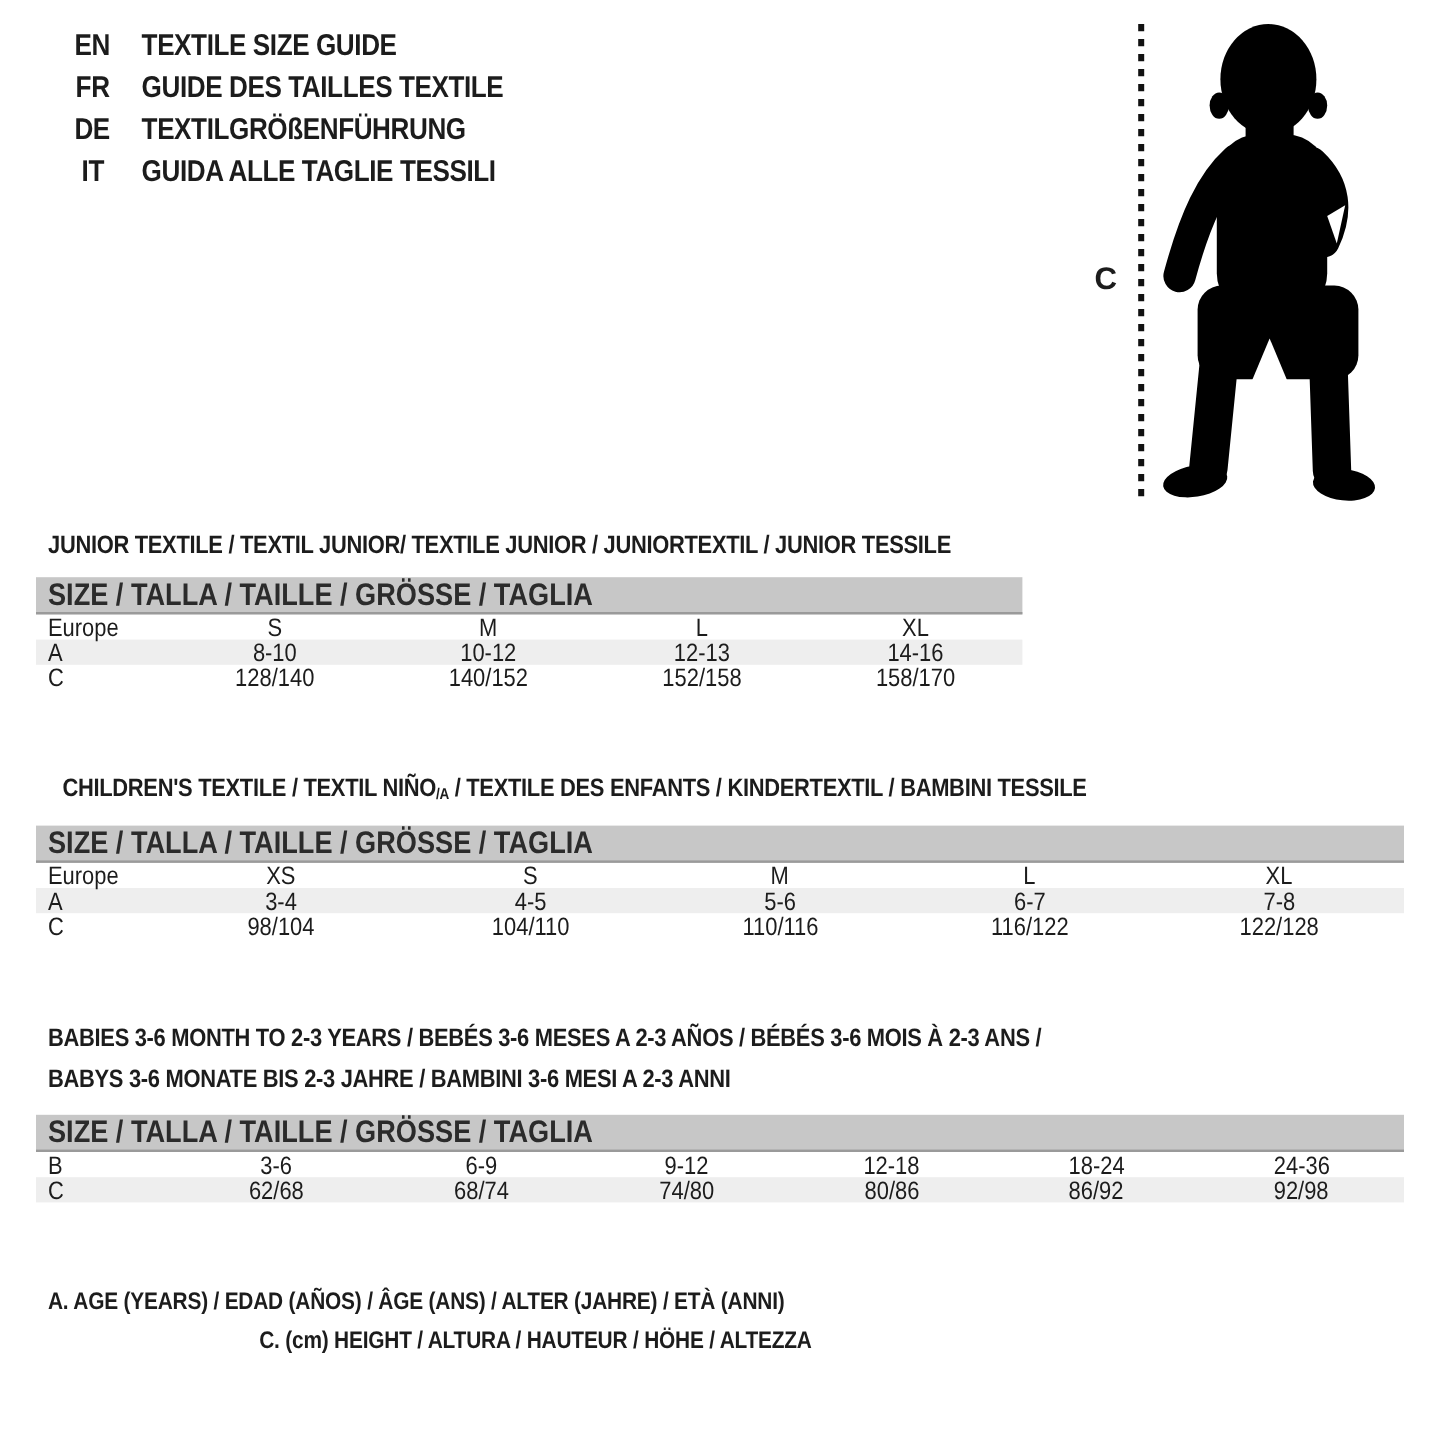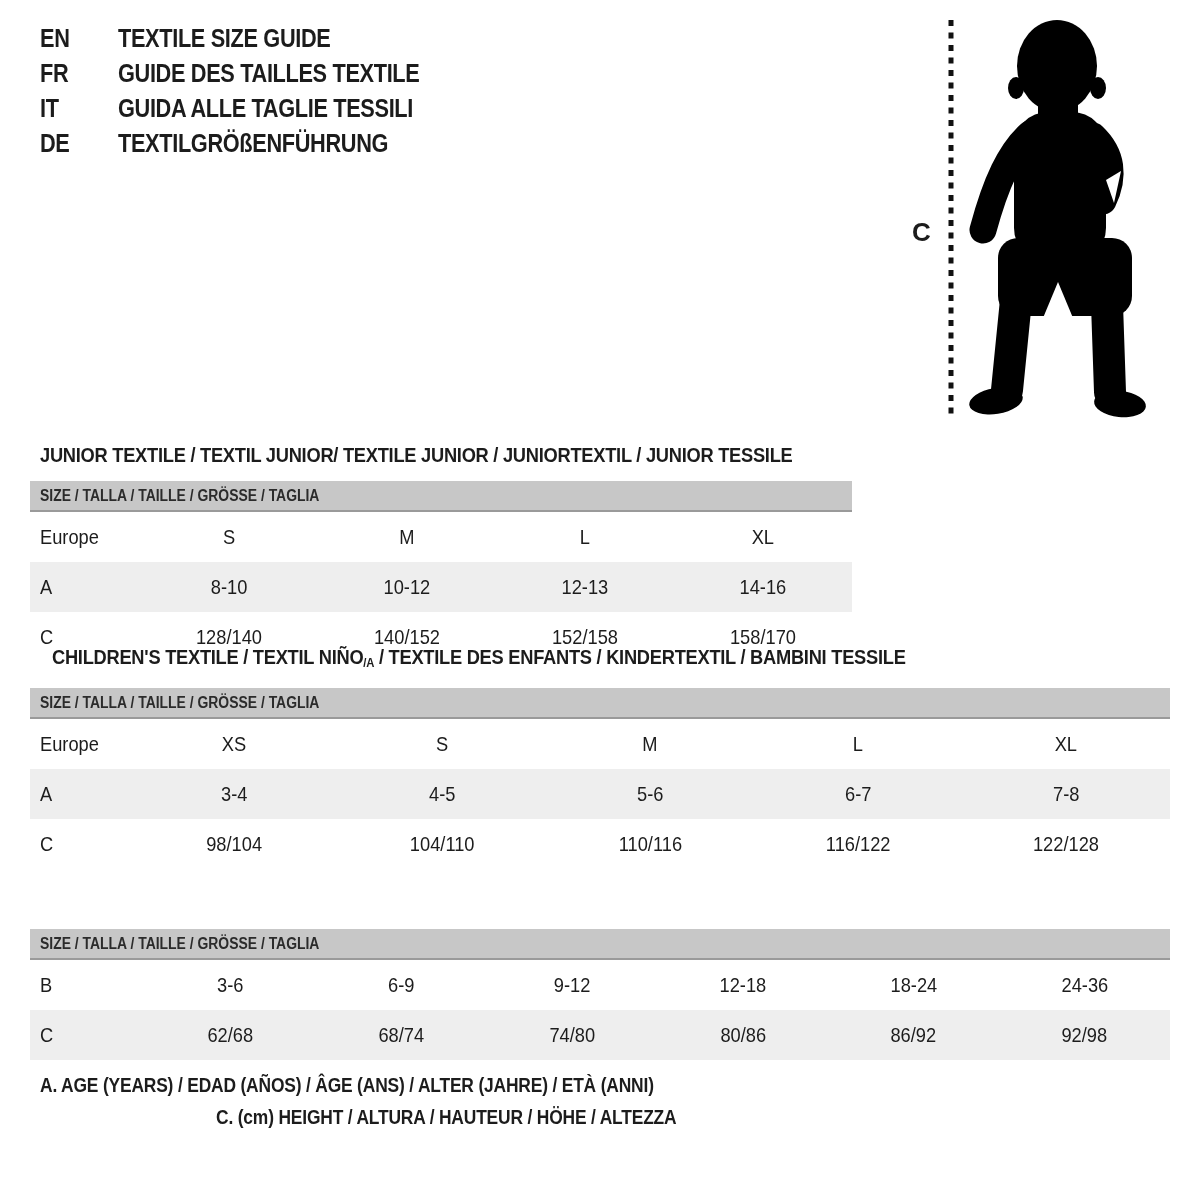--- a/index.html
+++ b/index.html
@@ -5,37 +5,37 @@
   html,body{margin:0;padding:0;background:#ffffff;}
   body{width:1200px;height:1200px;font-family:"Liberation Sans",sans-serif;color:#1c1c1c;}
   .canvas{position:relative;width:1200px;height:1200px;background:#ffffff;overflow:hidden;}
 
   
   .cndL{display:inline-block;transform:scaleX(0.87);transform-origin:left center;white-space:nowrap;}
   .cndC{display:inline-block;transform:scaleX(0.87);transform-origin:center center;white-space:nowrap;}
 
   
   .lang-block{position:absolute;left:40px;top:21px;}
-  .lang-row{display:flex;height:35px;line-height:35px;font-weight:700;font-size:25px;letter-spacing:-0.4px;}
+  .lang-row{display:flex;height:35px;line-height:35px;font-weight:700;font-size:25px;letter-spacing:-0.4px;text-align:center;}
   .lang-code{width:78px;flex:0 0 78px;}
 
   
   .figure{position:absolute;left:900px;top:0;width:300px;height:430px;}
   .figure svg{position:absolute;left:0;top:0;}
   .c-label{position:absolute;left:12px;top:217px;font-weight:700;font-size:26px;}
 
   
   .sec-title{position:absolute;left:40px;font-weight:700;font-size:21px;letter-spacing:-0.3px;line-height:34px;}
   .sub{font-size:13px;vertical-align:-3px;}
 
   
   .tbl{position:absolute;left:30px;}
   .tbl-bar{height:29px;line-height:29px;background:#c7c7c7;border-bottom:2px solid #9a9a9a;
-           padding-left:10px;font-weight:700;font-size:16px;color:#2b2b2b;}
-  .tr{display:grid;height:50px;align-items:center;font-size:21px;}
+           padding-left:10px;font-weight:700;font-size:26px;color:#2b2b2b;}
+  .tr{display:grid;height:21px;align-items:center;font-size:21px;}
   .tr.shaded{background:#eeeeee;}
   .td{text-align:center;}
   .td.lbl{text-align:left;padding-left:10px;}
   .t1 .tr{grid-template-columns:110px repeat(4,1fr);}
   .t2 .tr{grid-template-columns:100px repeat(5,1fr);}
   .t3 .tr{grid-template-columns:115px repeat(6,1fr);}
   .t1{width:822px;} .t2{width:1140px;} .t3{width:1140px;}
 
   
   .legend{position:absolute;left:40px;top:1069px;font-weight:700;font-size:20px;letter-spacing:-0.2px;text-align:right;}
@@ -49,26 +49,26 @@
   <div class="lang-block">
     <div class="lang-row">
       <span class="lang-code"><span class="cndL">EN</span></span>
       <span class="cndL">TEXTILE SIZE GUIDE</span>
     </div>
     <div class="lang-row">
       <span class="lang-code"><span class="cndL">FR</span></span>
       <span class="cndL">GUIDE DES TAILLES TEXTILE</span>
     </div>
     <div class="lang-row">
+      <span class="lang-code"><span class="cndL">DE</span></span>
+      <span class="cndL">TEXTILGRÖßENFÜHRUNG</span>
+    </div>
+    <div class="lang-row">
       <span class="lang-code"><span class="cndL">IT</span></span>
       <span class="cndL">GUIDA ALLE TAGLIE TESSILI</span>
-    </div>
-    <div class="lang-row">
-      <span class="lang-code"><span class="cndL">DE</span></span>
-      <span class="cndL">TEXTILGRÖßENFÜHRUNG</span>
     </div>
   </div>
 
   <div class="figure">
     <span class="c-label">C</span>
     <svg width="300" height="430" viewBox="0 0 300 430">
       <line x1="51" y1="20" x2="51" y2="414" stroke="#111111" stroke-width="5" stroke-dasharray="6 6.5"></line>
       <g fill="#000000">
         <ellipse cx="157" cy="66" rx="40" ry="46"></ellipse>
         <ellipse cx="116" cy="88" rx="8" ry="11"></ellipse>
@@ -144,20 +144,24 @@
     <div class="tr">
       <div class="td lbl"><span class="cndL">C</span></div>
       <div class="td"><span class="cndC">98/104</span></div>
       <div class="td"><span class="cndC">104/110</span></div>
       <div class="td"><span class="cndC">110/116</span></div>
       <div class="td"><span class="cndC">116/122</span></div>
       <div class="td"><span class="cndC">122/128</span></div>
     </div>
   </div>
 
+  <div class="sec-title" style="top:849px;">
+    <span class="cndL">BABIES 3-6 MONTH TO 2-3 YEARS / BEBÉS 3-6 MESES A 2-3 AÑOS / BÉBÉS 3-6 MOIS À 2-3 ANS /</span><br>
+    <span class="cndL">BABYS 3-6 MONATE BIS 2-3 JAHRE / BAMBINI 3-6 MESI A 2-3 ANNI</span>
+  </div>
   <div class="tbl t3" style="top:929px;">
     <div class="tbl-bar">
       <span class="cndL">SIZE / TALLA / TAILLE / GRÖSSE / TAGLIA</span>
     </div>
     <div class="tr">
       <div class="td lbl"><span class="cndL">B</span></div>
       <div class="td"><span class="cndC">3-6</span></div>
       <div class="td"><span class="cndC">6-9</span></div>
       <div class="td"><span class="cndC">9-12</span></div>
       <div class="td"><span class="cndC">12-18</span></div>

